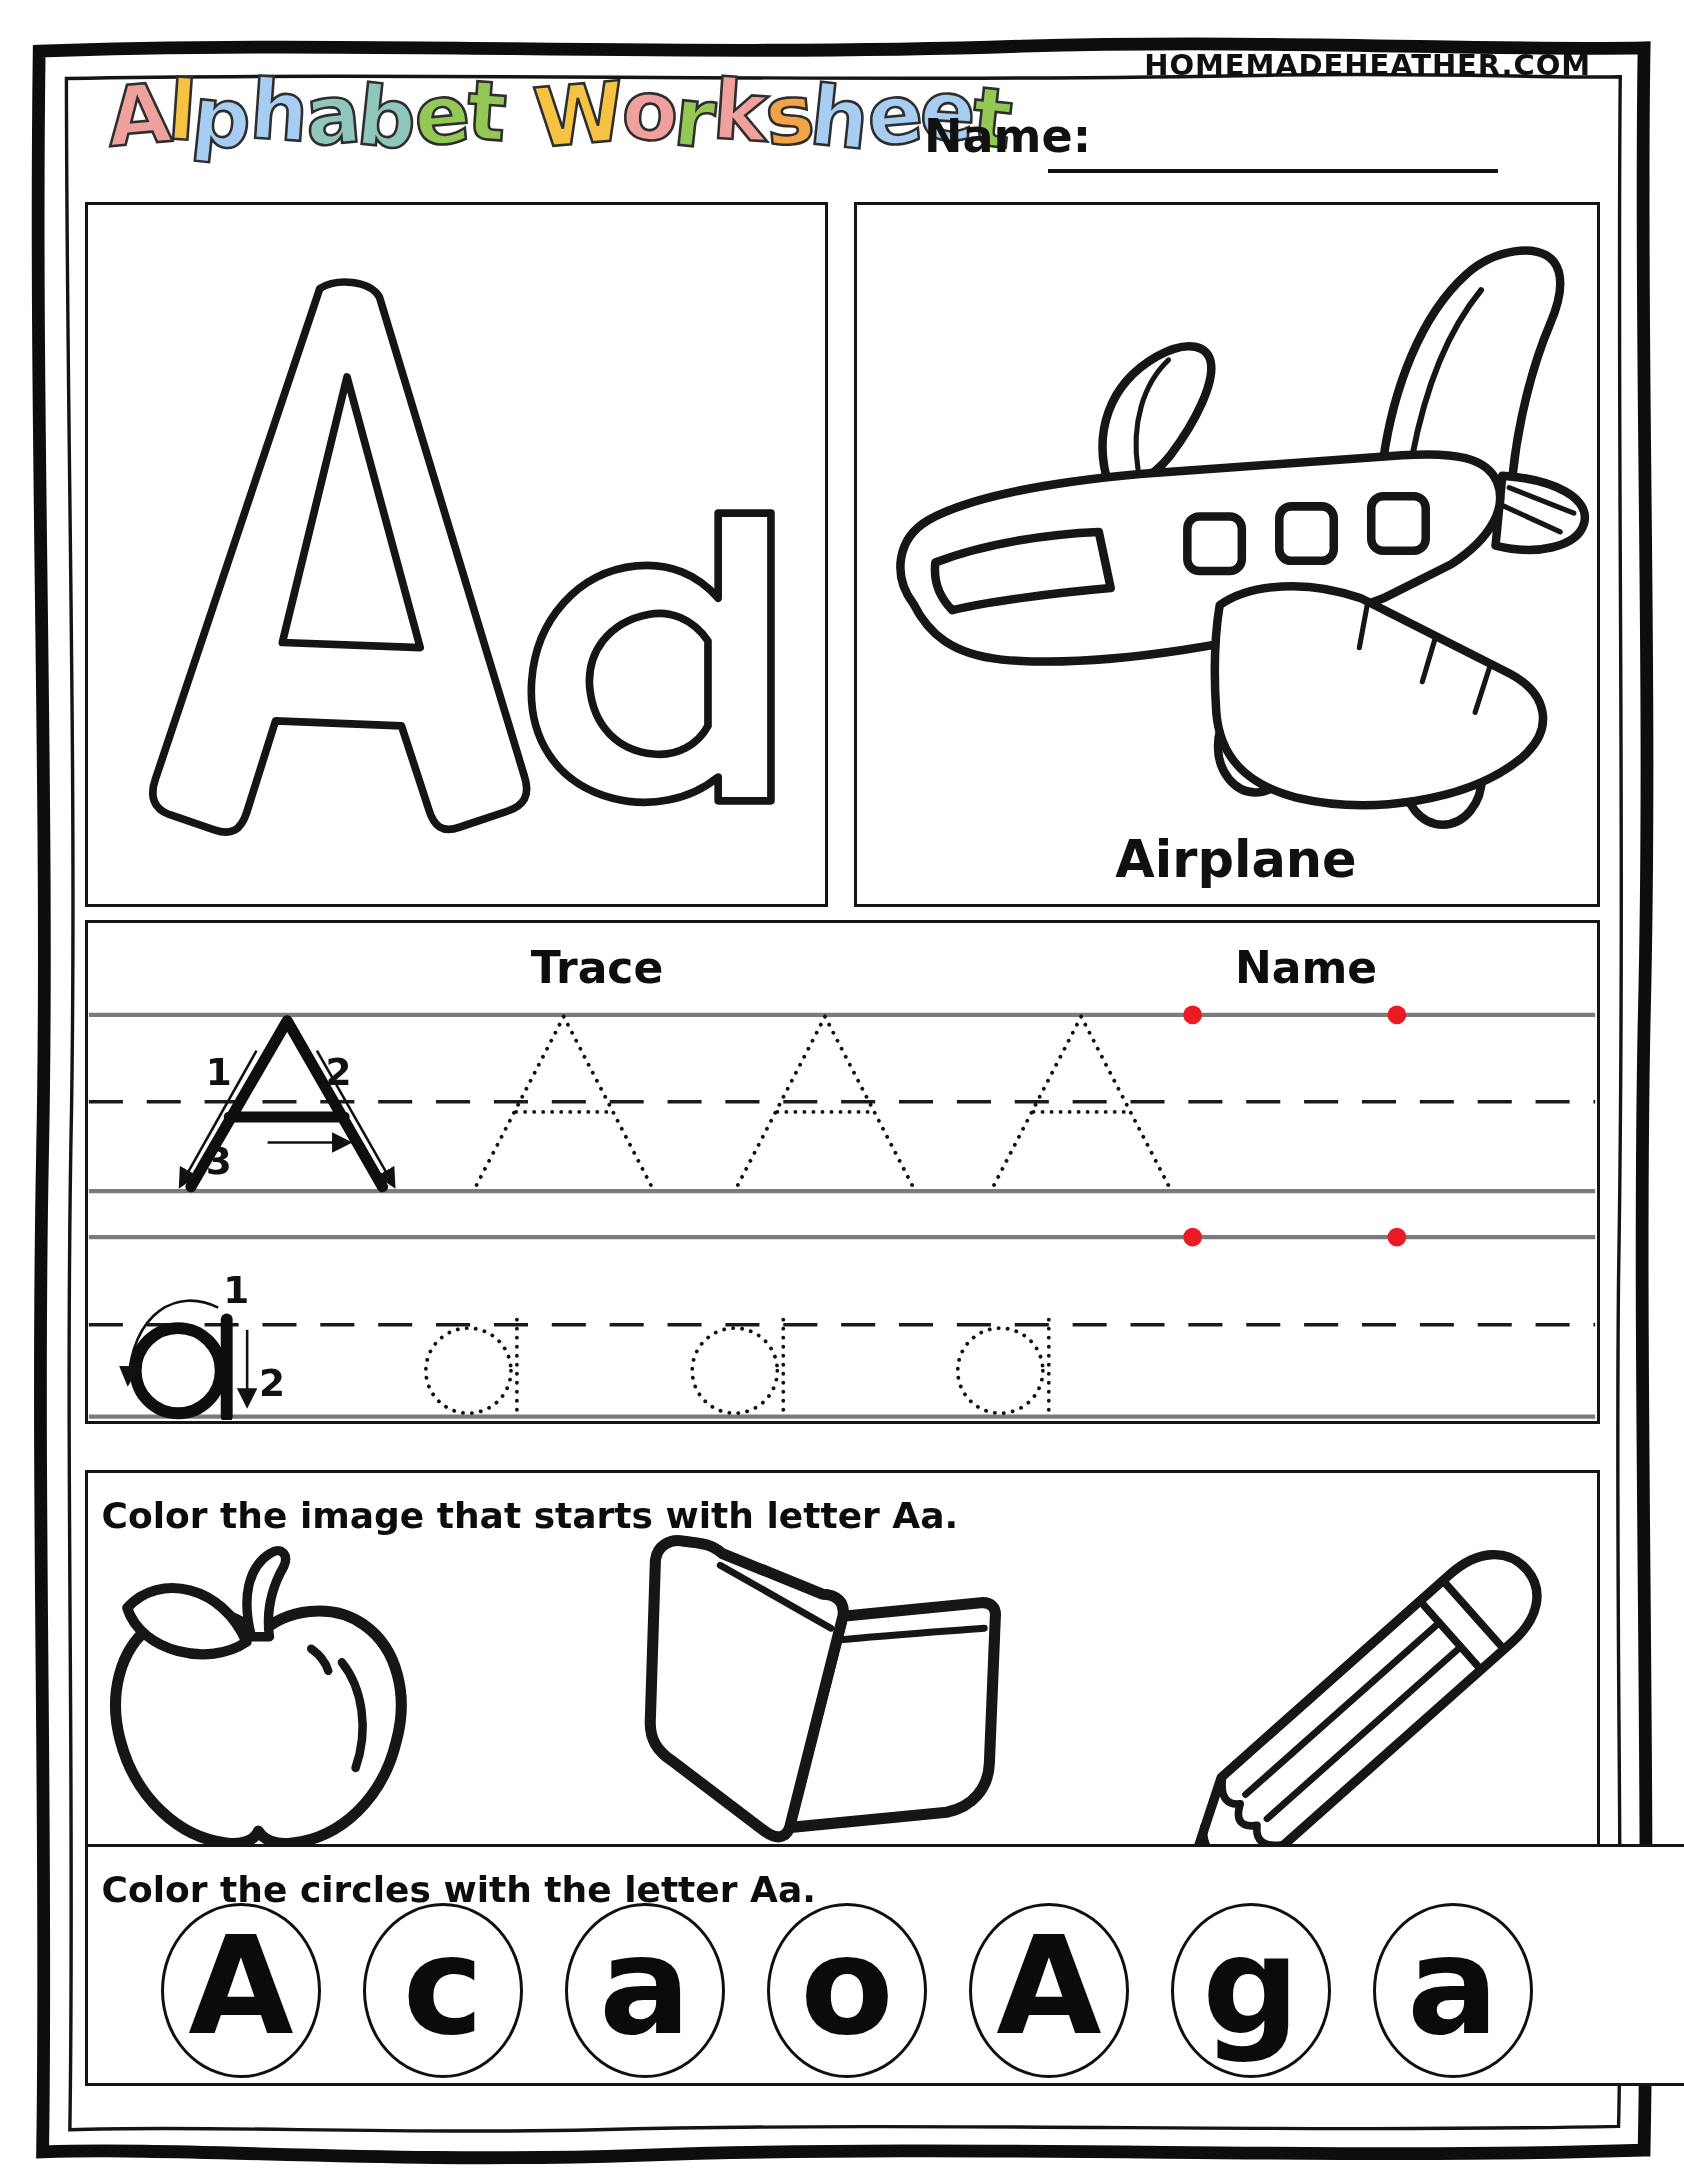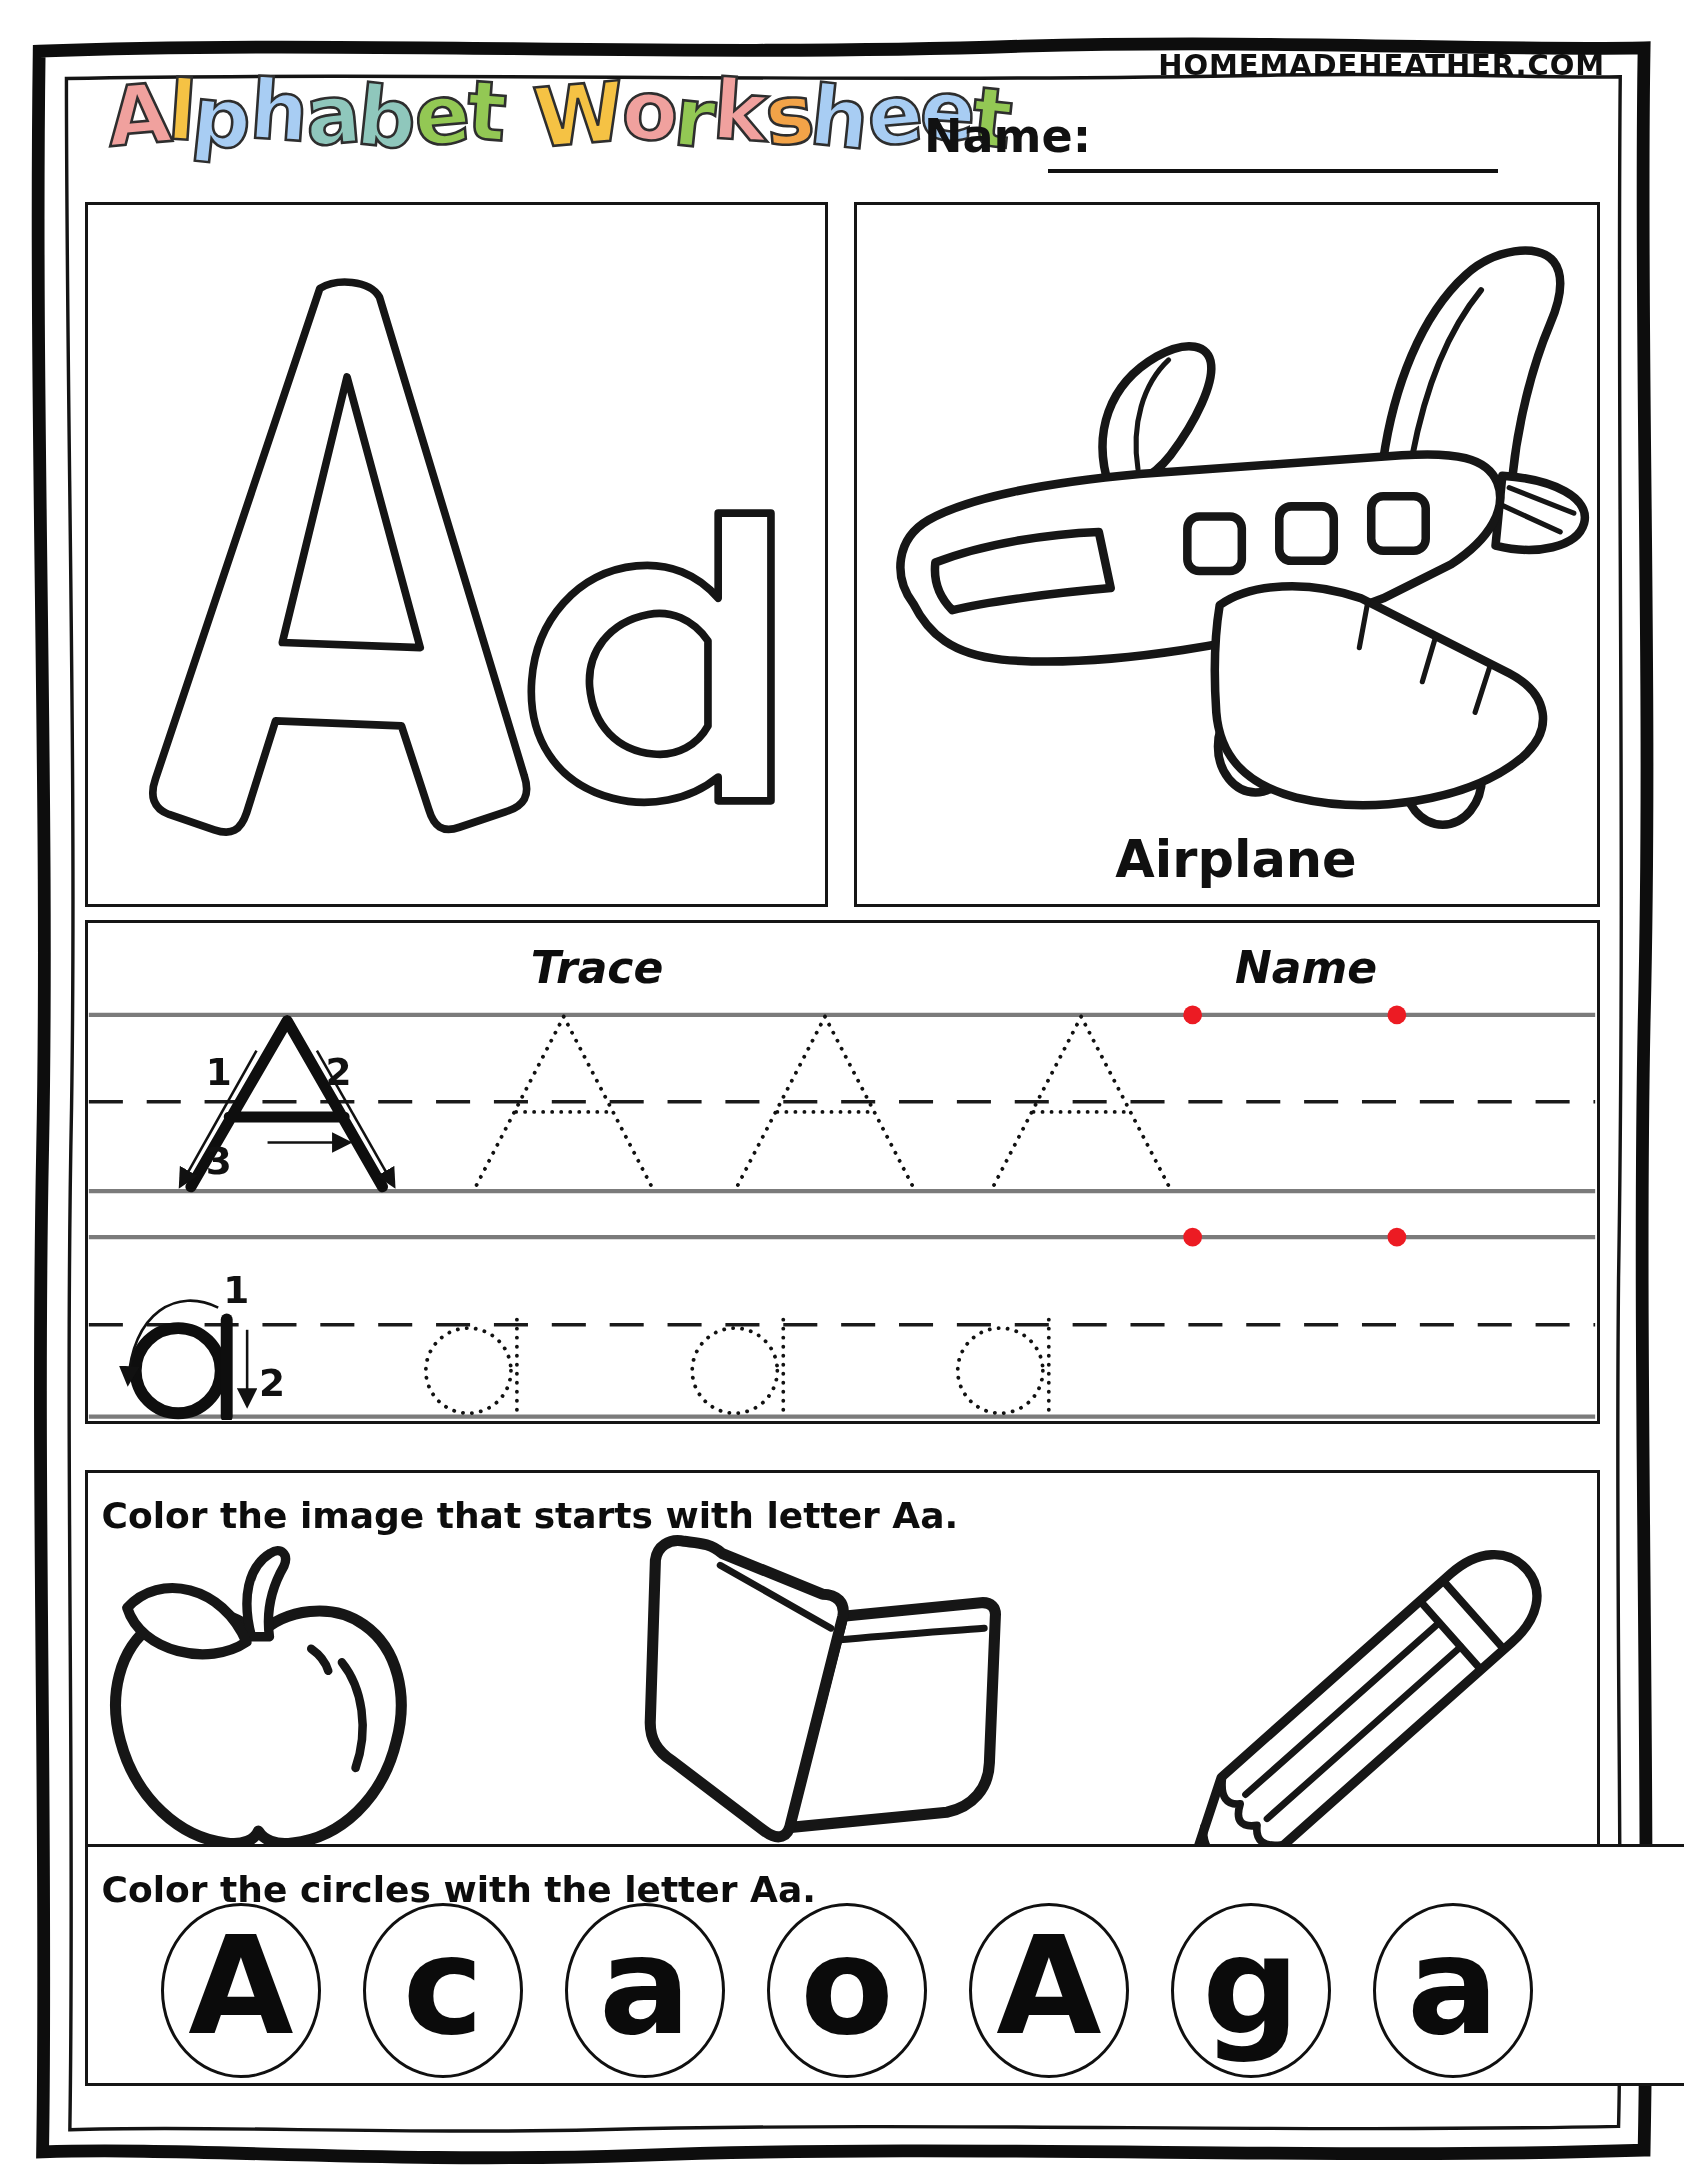--- a/index.html
+++ b/index.html
@@ -2,42 +2,42 @@
 <html style="font-size:13.6px"><head>
 <meta charset="utf-8">
 <style>
   html,body{margin:0;padding:0;background:#ffffff;}
   #page{position:relative;width:1685px;height:2181px;background:#fff;
         font-family:"DejaVu Sans","Liberation Sans",sans-serif;color:#111;overflow:hidden;}
   svg{display:block;}
   .abs{position:absolute;}
 
   
-  #site-credit{position:absolute;top:48px;right:80px;font-size:29px;font-weight:bold;
+  #site-credit{position:absolute;top:48px;right:94px;font-size:29px;font-weight:bold;
                letter-spacing:0.9px;color:#101010;}
   #title{position:absolute;left:107px;top:58px;white-space:nowrap;}
   .title-word{display:inline-block;vertical-align:top;}
   .title-word + .title-word{margin-left:25.6px;}
   .tl{display:inline-block;font-size:82px;font-weight:bold;line-height:1.35;
       letter-spacing:-2.6px;}
   .tl:nth-child(odd){transform:rotate(-5deg) translateY(2.6px);}
   .tl:nth-child(even){transform:rotate(4deg) translateY(-1.7px);}
   .tl:nth-child(3n){transform:rotate(6deg) translateY(5.1px);}
   #name-label{position:absolute;left:924px;top:109px;font-size:46px;font-weight:bold;text-align:right;}
   #name-line{position:absolute;left:1048px;top:169px;width:450px;height:4.3px;background:#111;}
 
   
   .box{position:absolute;border:3.4px solid #151515;background:#fff;box-sizing:border-box;}
   #letter-card{left:85px;top:202px;width:743px;height:705px;}
   #picture-card{left:854px;top:202px;width:746px;height:705px;}
   #picture-caption{position:absolute;left:18px;right:0;bottom:15.3px;text-align:center;
                    font-size:51px;font-weight:bold;color:#101010;}
   #practice-section{left:85px;top:920px;width:1515px;height:504px;}
   .practice-head{position:absolute;top:19px;width:256px;text-align:center;
-                 font-size:44px;font-weight:bold;color:#0d0d0d;font-style:italic;}
+                 font-size:44px;font-weight:bold;color:#0d0d0d;}
   #trace-head{left:381px;}
   #write-head{left:1090px;}
   #color-image-section{left:85px;top:1470px;width:1515px;height:400px;}
   #color-circles-section{left:85px;top:1844px;width:1644px;height:242px;}
   .instruction{position:absolute;left:13.6px;top:8.5px;font-size:36px;font-weight:bold;color:#0d0d0d;margin-top:13px;}
 
   
   #circles-row{position:absolute;left:73px;top:56px;display:flex;gap:42px;}
   .letter-circle{width:160px;height:175px;border:3.4px solid #101010;border-radius:50%;
                  box-sizing:border-box;display:flex;align-items:center;justify-content:center;

